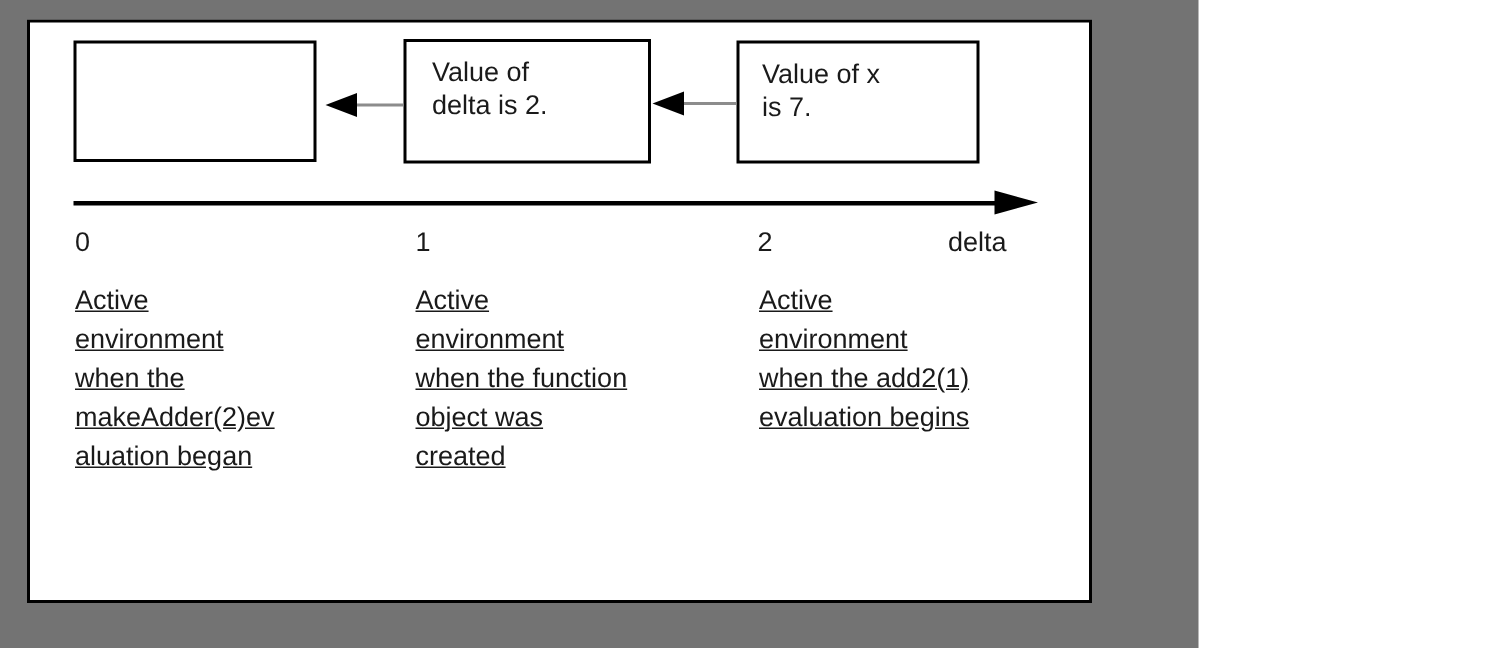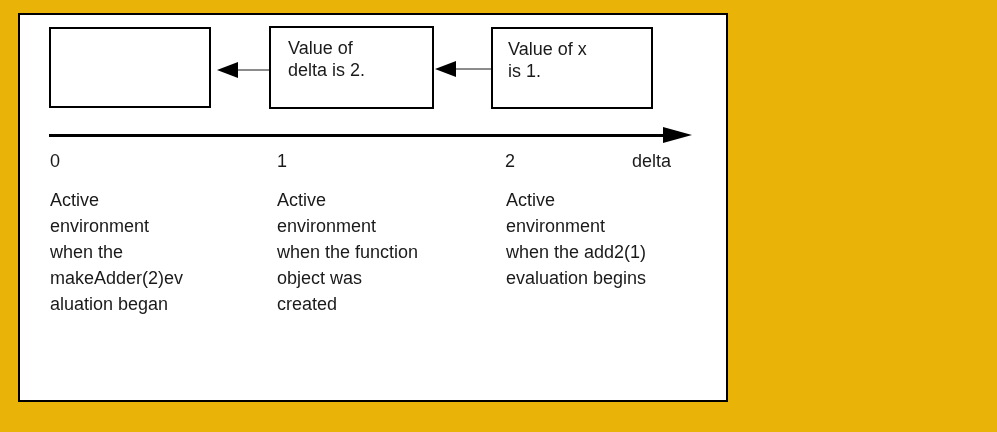--- a/index.html
+++ b/index.html
@@ -1,20 +1,20 @@
 <!DOCTYPE html>
 <html><head>
 <meta charset="utf-8">
 <style>
   html, body { margin: 0; padding: 0; background: #ffffff; }
   .canvas {
     position: relative;
-    width: 997px;
+    width: 799px;
     height: 432px;
-    background: #eab308;
+    background: #737373;
     font-family: "Liberation Sans", sans-serif;
     color: #1a1a1a;
     overflow: hidden;
   }
   .frame {
     position: absolute;
     left: 18px; top: 13px;
     width: 710px; height: 389px;
     border: 2px solid #000000;
     box-sizing: border-box;
@@ -77,36 +77,37 @@
   .tick-2 { left: 505px; }
   .axis-label { left: 632px; }
 
   .caption {
     position: absolute;
     top: 187px;
     width: 215px;
     font-size: 18px;
     line-height: 26px;
     white-space: pre-line;
+    text-decoration: underline;
   }
   .caption-0 { left: 50px; }
   .caption-1 { left: 277px; }
   .caption-2 { left: 506px; }
 </style>
 </head>
 <body>
 
 <div class="canvas">
   <div class="frame"></div>
 
   <div class="env-box box-1"></div>
   <div class="env-box box-2">Value of
 delta is 2.</div>
   <div class="env-box box-3">Value of x
-is 1.</div>
+is 7.</div>
 
   <div class="shaft shaft-a"></div>
   <div class="head-left head-a"></div>
 
   <div class="shaft shaft-b"></div>
   <div class="head-left head-b"></div>
 
   <div class="tl-shaft"></div>
   <div class="head-right"></div>
 

